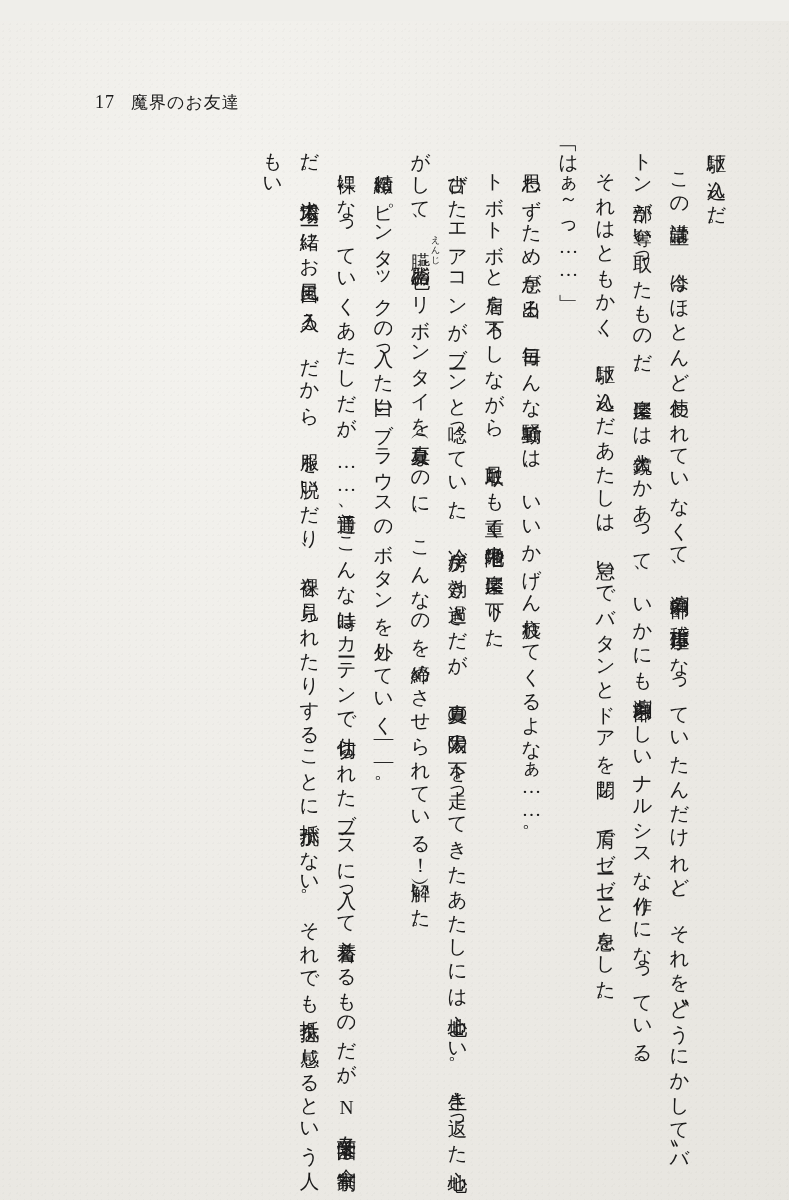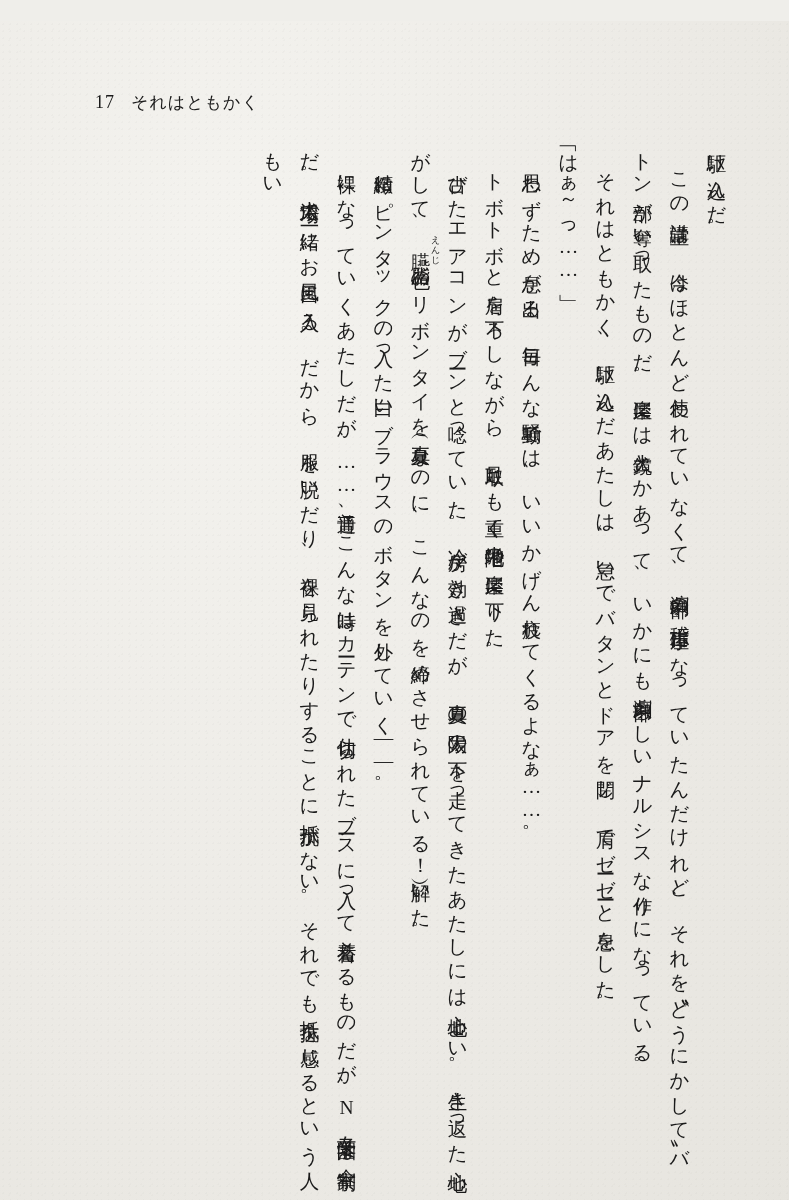--- a/index.html
+++ b/index.html
@@ -84,21 +84,21 @@
     line-height: 1;
   }
 </style>
 </head>
 <body>
 
 <div class="page">
 
   <div class="header">
     <span class="pagenum">17</span>
-    <span class="runtitle">それはともかく</span>
+    <span class="runtitle">魔界のお友達</span>
   </div>
 
   <div class="textblock">
     <p>駆け込んだ。</p>
     <p class="indent">この講堂は、今はほとんど使われていなくて、演劇部の稽古小屋になっていたんだけれど、それを〝どうにかして〟バトン部が奪い取ったものだ。楽屋には大鏡とかあって、いかにも演劇部らしいナルシスな作りになっている。</p>
     <p class="indent">それはともかく、駆け込んだあたしは、急いでバタンとドアを閉じ、肩でゼーゼーと息をした。</p>
     <p>「はぁ～っ……」</p>
     <p class="indent">思わずため息が出る。毎日こんな騒動では、いいかげん疲れてくるよなぁ……。</p>
     <p class="indent">トボトボと肩を下ろしながら、足取りも重く半地階の楽屋に下りた。</p>
     <p class="indent">

